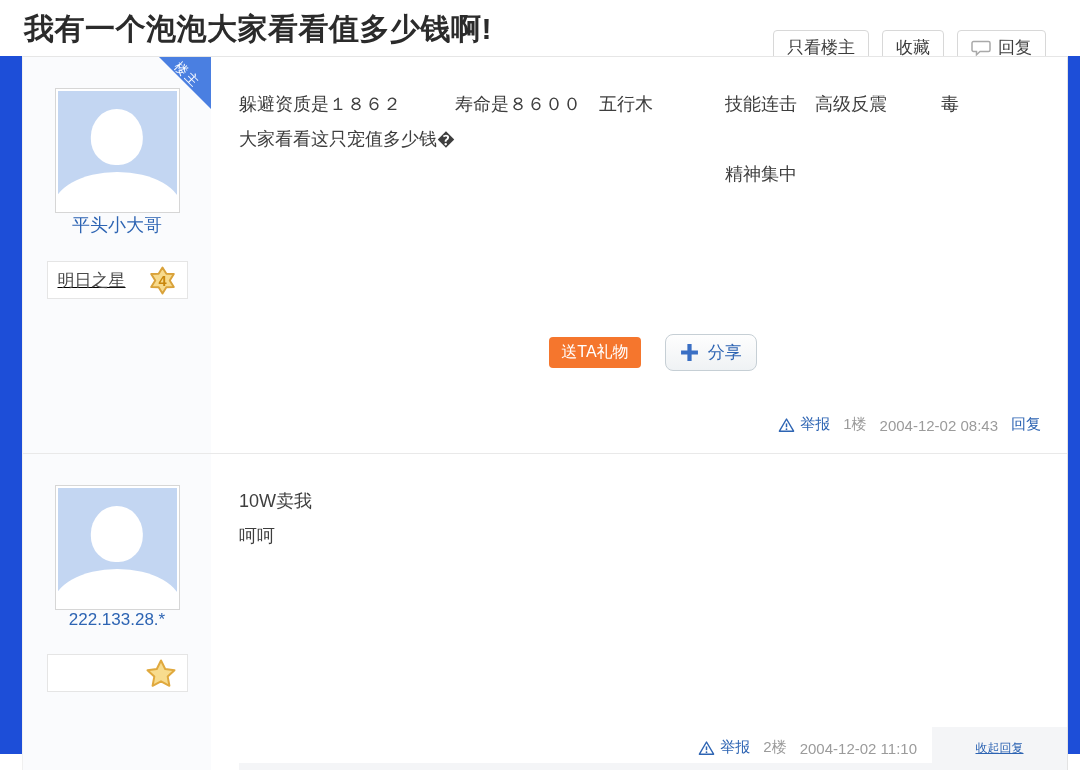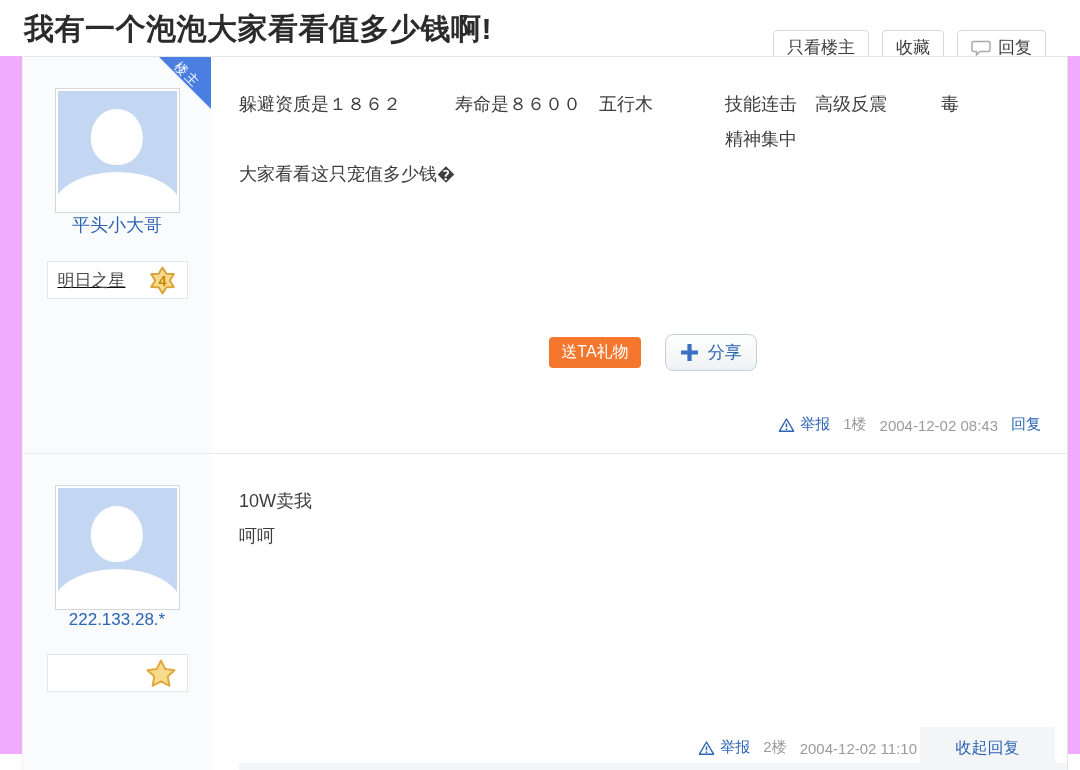--- a/index.html
+++ b/index.html
@@ -1,18 +1,18 @@
 <!DOCTYPE html>
 <html><head>
 <meta charset="utf-8">
 <style>
   * { margin:0; padding:0; box-sizing:border-box; }
   html,body { width:1080px; height:770px; background:#fff;
               font-family:"Liberation Sans", sans-serif; overflow:hidden; }
-  .page { position:relative; width:1080px; height:754px; background:#f0abfc; }
+  .page { position:relative; width:1080px; height:754px; background:#1d4ed8; }
 
   
   .page-header { position:absolute; top:0; left:0; width:100%; height:56px; background:#fff; }
   .thread-title { position:absolute; left:24px; top:9px; font-size:30px; font-weight:700;
                   color:#2b2b2b; letter-spacing:.5px; white-space:nowrap; }
   .header-actions { position:absolute; top:4px; right:34px; display:flex; gap:13px; }
   .hbtn { height:34px; display:flex; align-items:center; gap:7px; padding:0 13px;
           background:#fff; border:1px solid #d8d8d8; border-radius:4px;
           font-size:17px; color:#3d3d3d; cursor:pointer; font-family:inherit;margin-top:26px; }
 
@@ -60,24 +60,24 @@
   .share-btn { height:37px; padding:0 14px; background:linear-gradient(#fefefe,#eff2f4);
                border:1px solid #c6cfd5; border-radius:8px; display:flex; align-items:center;
                gap:9px; color:#2d64b3; font-size:17px; cursor:pointer; font-family:inherit; }
 
   .post-footer { position:absolute; display:flex; align-items:flex-end; gap:13px;
                  font-size:15px; color:#9b9b9b; white-space:nowrap; }
   .post-1 .post-footer { right:26px; bottom:19px; }
   .post-2 .post-footer { right:150px; bottom:13px; }
   .link-blue { color:#2d64b3; text-decoration:none; display:flex; align-items:center; gap:5px; }
 
-  .collapse-tab { position:absolute; right:12px; bottom:0; width:135px; height:43px;
-                  background:#f4f5f7; color:#2d64b3; font-size:16px; border:none;
+  .collapse-tab { position:absolute; right:0; bottom:0; width:135px; height:43px;
+                  background:#f4f5f7; color:#2d64b3; font-size:12px; border:none;
                   display:flex; align-items:center; justify-content:center;
-                  cursor:pointer; font-family:inherit; }
+                  cursor:pointer; font-family:inherit;text-decoration:underline; }
   .comment-strip { position:absolute; left:28px; right:0; bottom:0; height:7px; background:#f4f5f7; }
 </style>
 </head>
 <body>
 
 <div class="page">
 
   <div class="page-header">
     <h1 class="thread-title">我有一个泡泡大家看看值多少钱啊!</h1>
     <div class="header-actions">
@@ -119,22 +119,22 @@
               <polygon points="15,1.5 19,8 26.7,8.25 22.5,15 26.7,21.75 19,22 15,28.5 11,22 3.3,21.75 7.5,15 3.3,8.25 11,8" fill="#f7da8c" stroke="#d9a23a" stroke-width="2" stroke-linejoin="round"></polygon>
               <text x="15" y="20.5" text-anchor="middle" class="lvl-num">4</text>
             </svg>
           </span>
         </div>
       </aside>
 
       <div class="post-body">
         <div class="content">
           <div class="content-line">躲避资质是１８６２　　　寿命是８６００　五行木　　　　技能连击　高级反震　　　毒</div>
+          <div class="content-line">大家看看这只宠值多少钱�</div>
           <div class="content-line indent">精神集中</div>
-          <div class="content-line">大家看看这只宠值多少钱�</div>
         </div>
 
         <div class="actions-row">
           <button class="gift-btn">送TA礼物</button>
           <button class="share-btn">
             <span style="display:flex;">
               <svg width="19" height="19" viewBox="0 0 18 18">
                 <path d="M7 1 h4 v6 h6 v4 h-6 v6 h-4 v-6 h-6 v-4 h6 z" fill="#3a6fc4"></path>
               </svg>
             </span>

